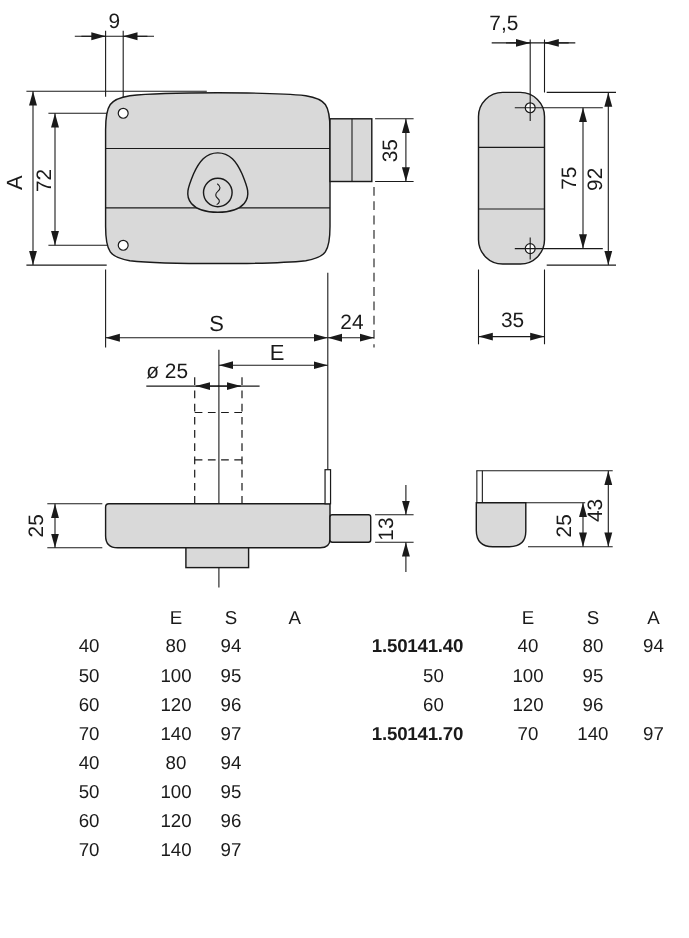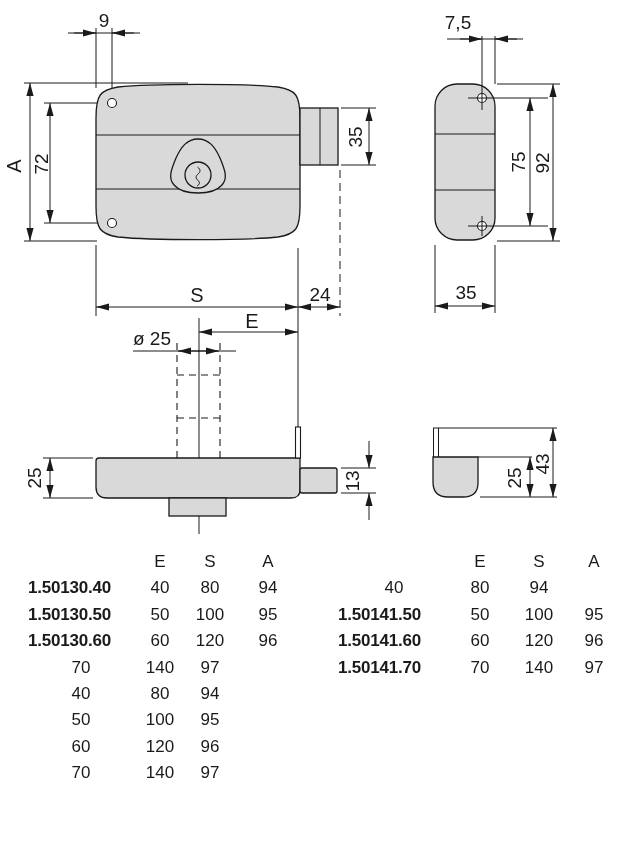--- a/index.html
+++ b/index.html
@@ -173,33 +173,30 @@
 </svg>
 
 <div class="dtable table-left">
     <div class="trow">
       <span class="tcell code"></span>
       <span class="tcell num head">E</span>
       <span class="tcell num head">S</span>
       <span class="tcell num head">A</span>
     </div>
     <div class="trow">
-      <span class="tcell code">1.50130.40</span>
       <span class="tcell num">40</span>
       <span class="tcell num">80</span>
       <span class="tcell num">94</span>
     </div>
     <div class="trow">
-      <span class="tcell code">1.50130.50</span>
       <span class="tcell num">50</span>
       <span class="tcell num">100</span>
       <span class="tcell num">95</span>
     </div>
     <div class="trow">
-      <span class="tcell code">1.50130.60</span>
       <span class="tcell num">60</span>
       <span class="tcell num">120</span>
       <span class="tcell num">96</span>
     </div>
     <div class="trow">
       <span class="tcell num">70</span>
       <span class="tcell num">140</span>
       <span class="tcell num">97</span>
     </div>
     <div class="trow">
@@ -224,32 +221,31 @@
     </div>
   </div>
 <div class="dtable table-right">
     <div class="trow">
       <span class="tcell code"></span>
       <span class="tcell num head">E</span>
       <span class="tcell num head">S</span>
       <span class="tcell num head">A</span>
     </div>
     <div class="trow">
+      <span class="tcell code">1.50141.40</span>
       <span class="tcell num">40</span>
       <span class="tcell num">80</span>
       <span class="tcell num">94</span>
     </div>
     <div class="trow">
-      <span class="tcell code">1.50141.50</span>
       <span class="tcell num">50</span>
       <span class="tcell num">100</span>
       <span class="tcell num">95</span>
     </div>
     <div class="trow">
-      <span class="tcell code">1.50141.60</span>
       <span class="tcell num">60</span>
       <span class="tcell num">120</span>
       <span class="tcell num">96</span>
     </div>
     <div class="trow">
       <span class="tcell code">1.50141.70</span>
       <span class="tcell num">70</span>
       <span class="tcell num">140</span>
       <span class="tcell num">97</span>
     </div>

